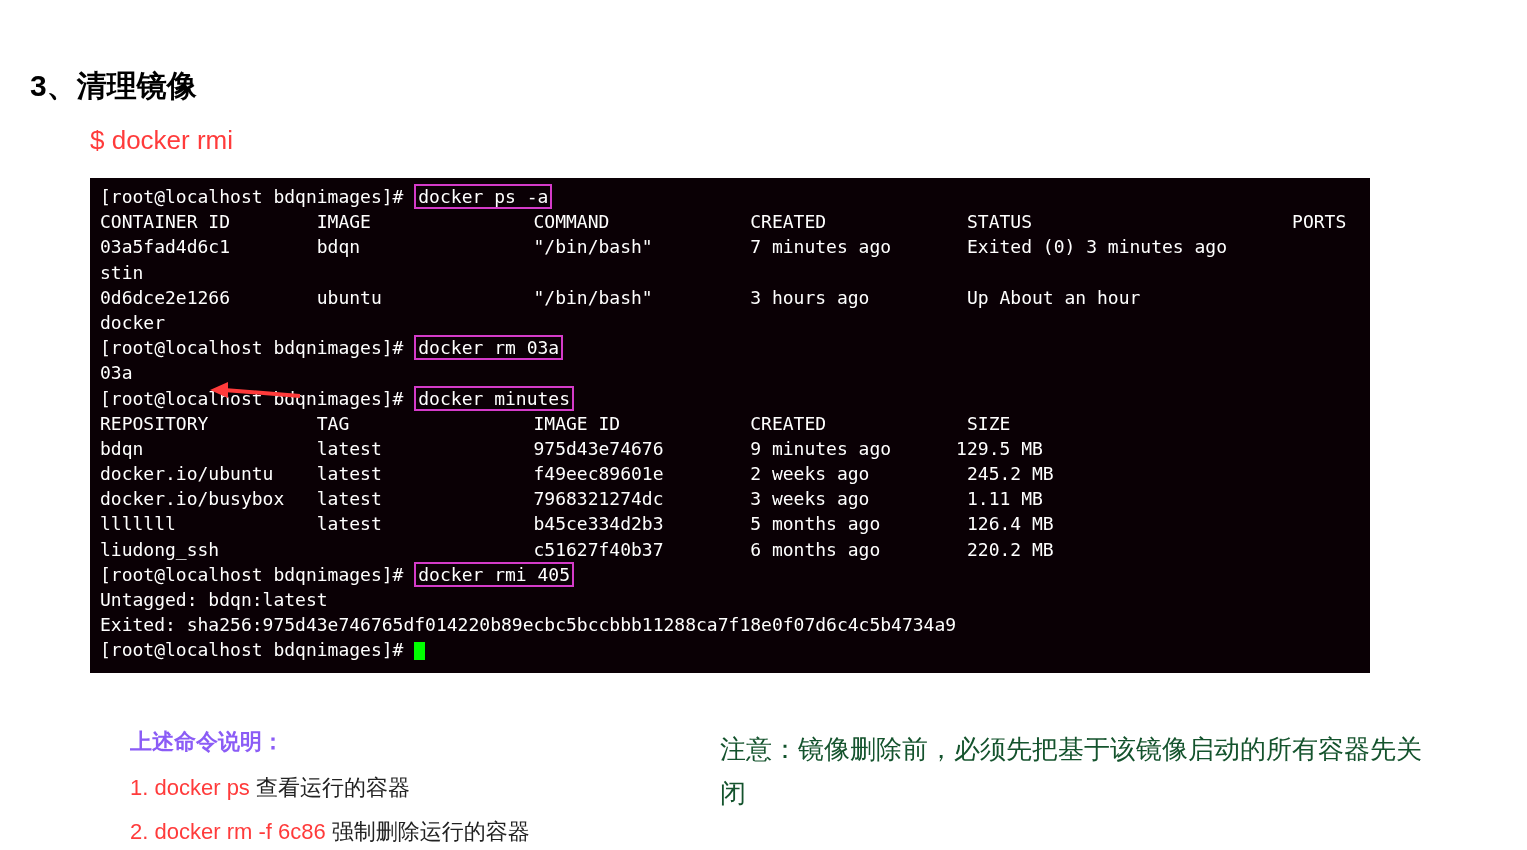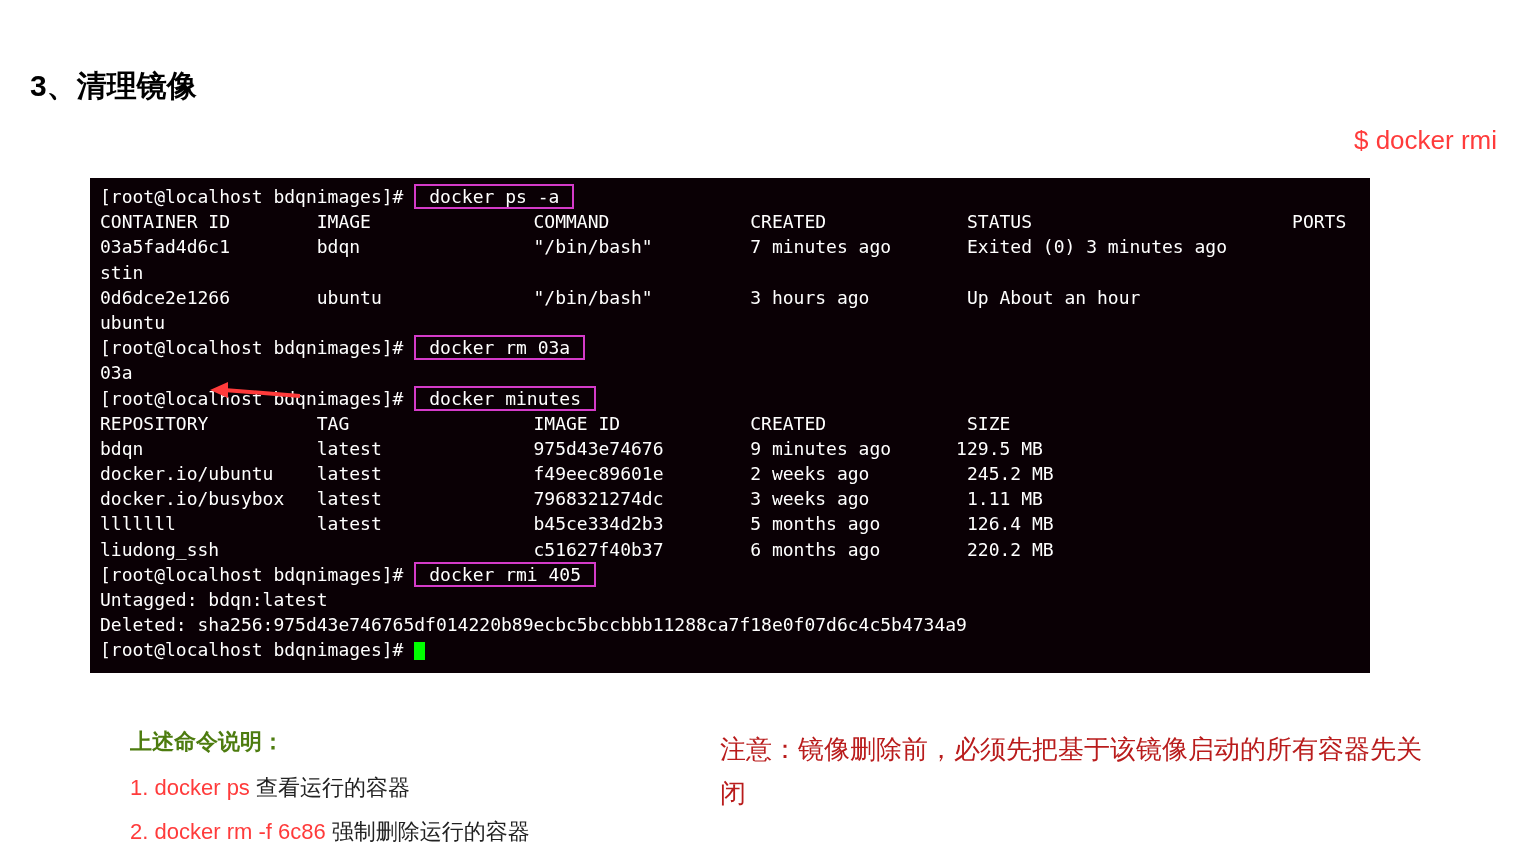--- a/index.html
+++ b/index.html
@@ -15,37 +15,36 @@
       color: #000;
       margin-bottom: 18px;
       margin-top: 46px;
     }
     .cmd-title {
       font-size: 26px;
       color: #ff3b3b;
       margin-left: 60px;
       margin-bottom: 22px;
       font-family: inherit;
-      text-align: right;
     }
     .terminal {
       background: #0a0005;
       color: #fff;
       margin-left: 60px;
       width: 1280px;
       padding: 6px 10px 10px 10px;
       font-family: "Consolas", "DejaVu Sans Mono", monospace;
       font-size: 18px;
       line-height: 1.4;
       white-space: pre;
       position: relative;
     }
     .hl {
       border: 2px solid #d43bc9;
-      padding: 0 13px;
+      padding: 0 2px;
     }
     .cursor-block {
       background: #00ff00;
       display: inline-block;
       width: 11px;
       height: 18px;
       vertical-align: text-bottom;
     }
     .arrow {
       position: absolute;
@@ -61,63 +60,63 @@
     .left-col {
       margin-left: 100px;
       width: 500px;
     }
     .right-col {
       width: 720px;
     }
     .explain-title {
       font-size: 22px;
       font-weight: bold;
-      color: #4d7c0f;
+      color: #8b5cf6;
       margin-bottom: 16px;
     }
     .explain-list {
       list-style: none;
     }
     .explain-list li {
       font-size: 22px;
       color: #222;
       margin-bottom: 14px;
     }
     .explain-list .num { color: #ff3b3b; }
     .explain-list .cmd { color: #ff3b3b; }
     .note {
       font-size: 26px;
-      color: #b91c1c;
+      color: #14532d;
       line-height: 1.7;
     }
   </style>
 </head>
 <body>
 
 <div class="heading">3、清理镜像</div>
 <div class="cmd-title">$ docker rmi</div>
 
 <div class="terminal"><span>[root@localhost bdqnimages]# </span><span class="hl">docker ps -a</span>
 <span>CONTAINER ID        IMAGE               COMMAND             CREATED             STATUS                        PORTS</span>
 <span>03a5fad4d6c1        bdqn                "/bin/bash"         7 minutes ago       Exited (0) 3 minutes ago</span>
 <span>stin</span>
 <span>0d6dce2e1266        ubuntu              "/bin/bash"         3 hours ago         Up About an hour</span>
-<span>ubuntu</span>
+<span>docker</span>
 <span>[root@localhost bdqnimages]# </span><span class="hl">docker rm 03a</span>
 <span>03a</span>
 <span>[root@localhost bdqnimages]# </span><span class="hl">docker minutes</span>
 <span>REPOSITORY          TAG                 IMAGE ID            CREATED             SIZE</span>
 <span>bdqn                latest              975d43e74676        9 minutes ago      129.5 MB</span>
 <span>docker.io/ubuntu    latest              f49eec89601e        2 weeks ago         245.2 MB</span>
 <span>docker.io/busybox   latest              7968321274dc        3 weeks ago         1.11 MB</span>
 <span>lllllll             latest              b45ce334d2b3        5 months ago        126.4 MB</span>
 <span>liudong_ssh                             c51627f40b37        6 months ago        220.2 MB</span>
 <span>[root@localhost bdqnimages]# </span><span class="hl">docker rmi 405</span>
 <span>Untagged: bdqn:latest</span>
-<span>Deleted: sha256:975d43e746765df014220b89ecbc5bccbbb11288ca7f18e0f07d6c4c5b4734a9</span>
+<span>Exited: sha256:975d43e746765df014220b89ecbc5bccbbb11288ca7f18e0f07d6c4c5b4734a9</span>
 <span>[root@localhost bdqnimages]# </span><span class="cursor-block"></span>
 <svg class="arrow" width="90" height="24" viewBox="0 0 90 24">
   <line x1="90" y1="14" x2="14" y2="8" stroke="#ff3b3b" stroke-width="4"></line>
   <polygon points="0,8 18,0 18,16" fill="#ff3b3b"></polygon>
 </svg></div>
 
 <div class="bottom-section">
   <div class="left-col">
     <div class="explain-title">上述命令说明：</div>
     <ol class="explain-list">

